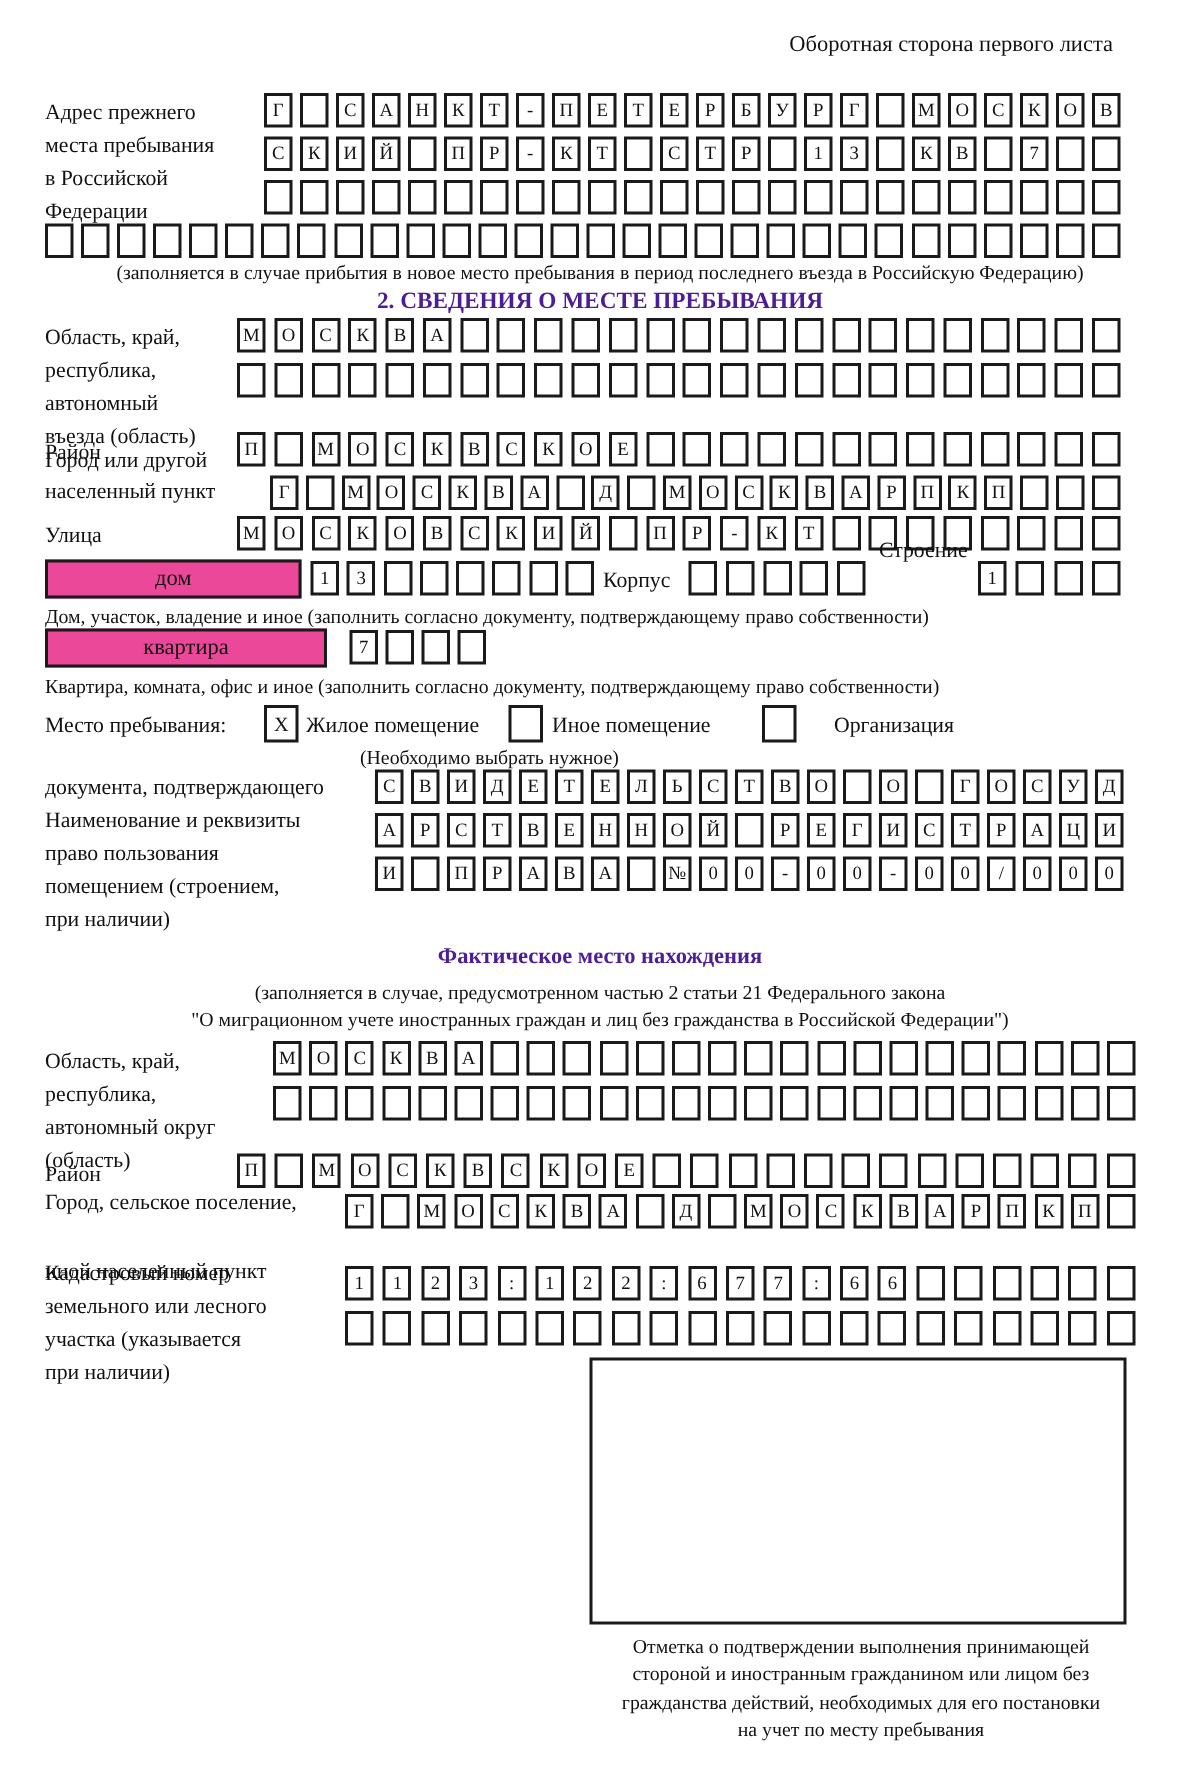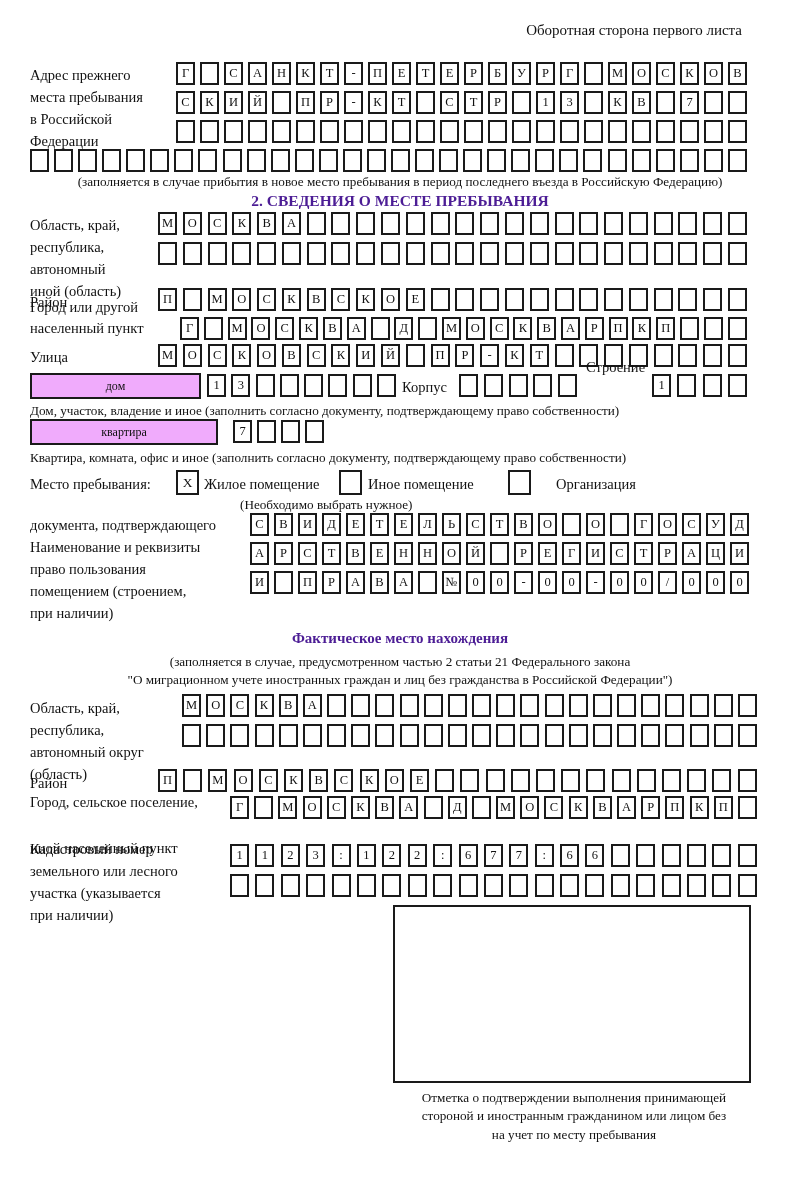--- a/index.html
+++ b/index.html
@@ -7,21 +7,21 @@
         font-family:"Liberation Serif","DejaVu Serif",serif;color:#111;overflow:hidden;}
   .abs{position:absolute;}
   .lbl{font-size:14.5px;line-height:22px;color:#111;}
   .note{font-size:13.2px;color:#111;}
   .title{font-weight:bold;font-size:15.5px;text-align:center;color:#4c1d95;}
   .boxrow{display:flex;justify-content:space-between;}
   .cell{box-sizing:border-box;flex:0 0 auto;width:19px;height:23px;border:2px solid #1a1a1a;
         display:inline-flex;align-items:center;justify-content:center;
         font-size:12.5px;color:#111;background:#fff;}
   .bigbox{box-sizing:border-box;border:2px solid #1a1a1a;height:26px;
-        display:flex;align-items:center;justify-content:center;font-size:12px;background:#f0abfc;}
+        display:flex;align-items:center;justify-content:center;font-size:15px;background:#ec4899;}
   .checkbox{box-sizing:border-box;width:23px;height:25px;border:2px solid #1a1a1a;
         display:inline-flex;align-items:center;justify-content:center;font-size:13.5px;background:#fff;}
   .center{text-align:center;}
   .markbox{box-sizing:border-box;border:2px solid #1a1a1a;background:#fff;}
 </style>
 </head>
 <body>
 
 <div id="page">
 
@@ -146,21 +146,21 @@
     </div>
 
   <div class="abs note center" style="left:0;top:174px;width:800px;">(заполняется в случае прибытия в новое место пребывания в период последнего въезда в Российскую Федерацию)</div>
 
   <div class="abs title" style="left:0;top:192px;width:800px;">2. СВЕДЕНИЯ О МЕСТЕ ПРЕБЫВАНИЯ</div>
 
   <div class="abs" style="left:30px;top:214px;width:130px;">
     <div class="lbl">Область, край,</div>
     <div class="lbl">республика,</div>
     <div class="lbl">автономный</div>
-    <div class="lbl">иной (область)</div>
+    <div class="lbl">въезда (область)</div>
   </div>
   <div class="abs boxrow" style="left:158px;top:212px;width:589px;">
       <span class="cell">М</span>
       <span class="cell">О</span>
       <span class="cell">С</span>
       <span class="cell">К</span>
       <span class="cell">В</span>
       <span class="cell">А</span>
       <span class="cell"></span>
       <span class="cell"></span>
@@ -590,16 +590,17 @@
       <span class="cell"></span>
       <span class="cell"></span>
       <span class="cell"></span>
       <span class="cell"></span>
     </div>
 
   <div class="abs markbox" style="left:393px;top:905px;width:358px;height:178px;"></div>
   <div class="abs note center" style="left:372px;top:1089px;width:404px;line-height:18.3px;">
     <div>Отметка о подтверждении выполнения принимающей</div>
     <div>стороной и иностранным гражданином или лицом без</div>
+    <div>гражданства действий, необходимых для его постановки</div>
     <div>на учет по месту пребывания</div>
   </div>
 
 </div>
 
 </body></html>

